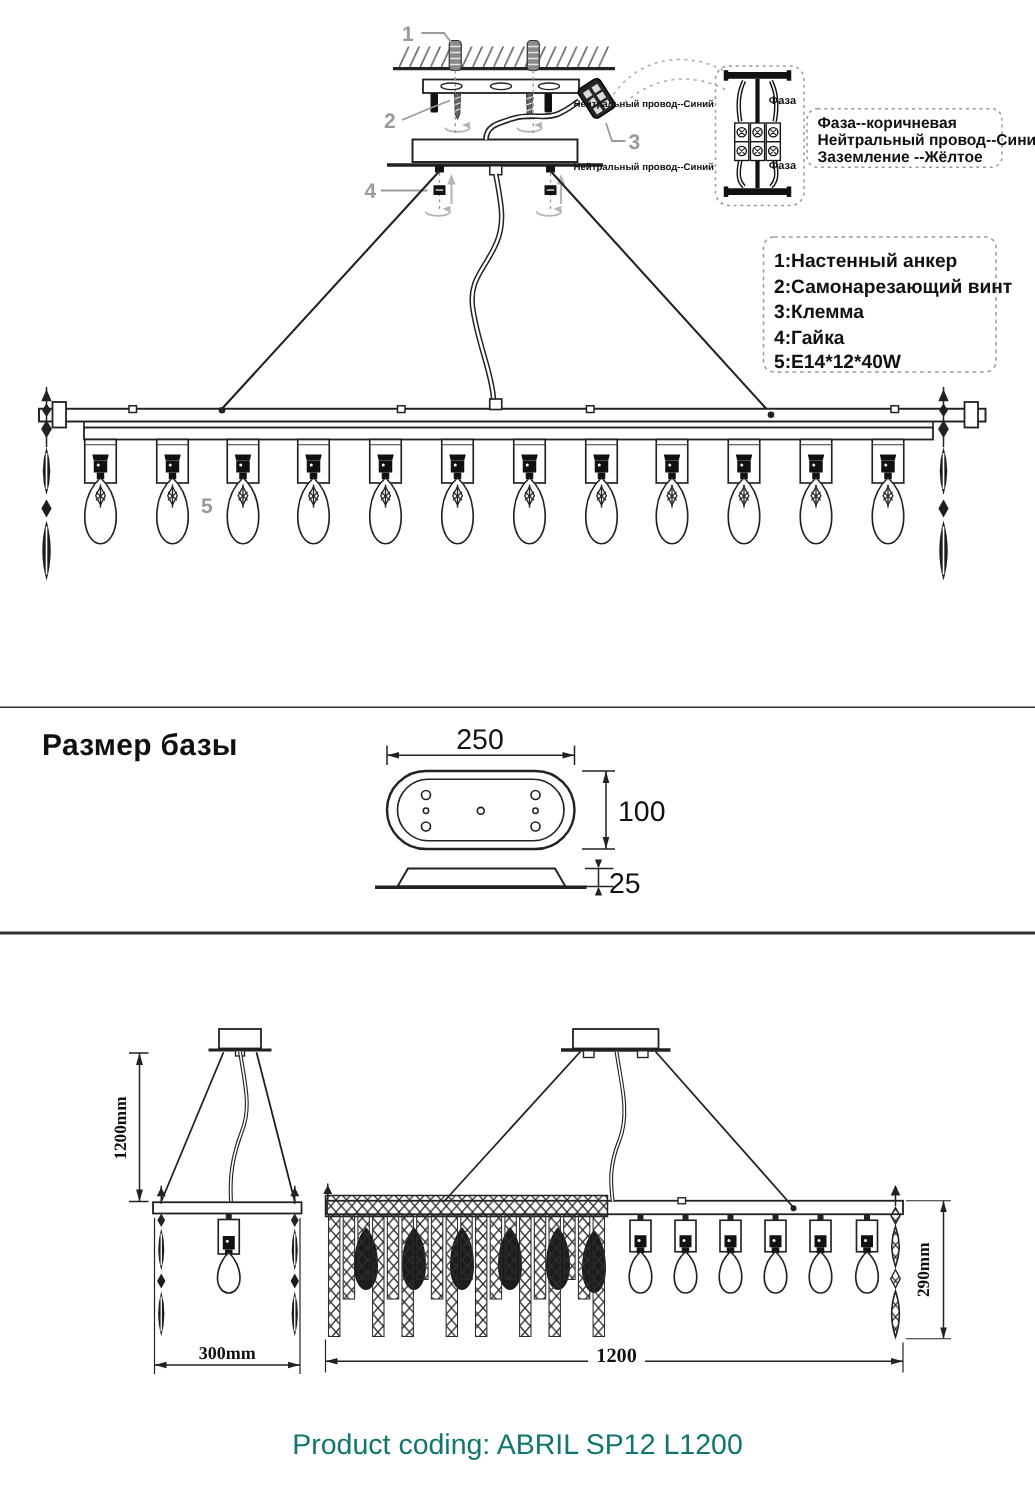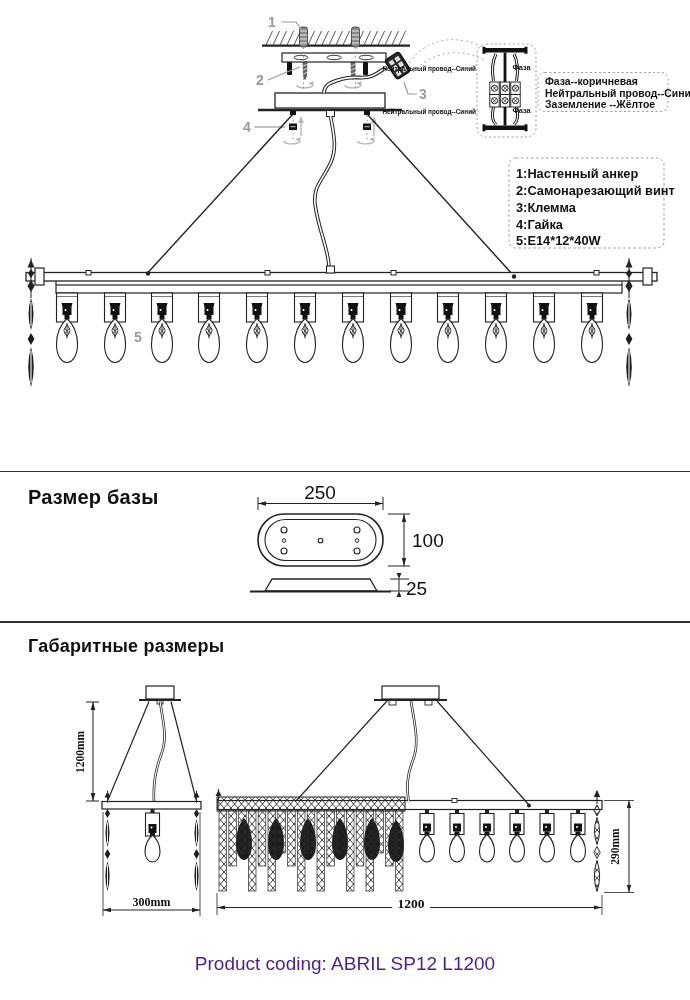--- a/index.html
+++ b/index.html
@@ -1,21 +1,21 @@
 <!DOCTYPE html>
 <html><head>
 <meta charset="utf-8">
 <style>
   html,body { margin:0; padding:0; background:#fff; }
   .page { position:relative; width:690px; height:1000px; background:#ffffff;
           font-family:"Liberation Sans","DejaVu Sans",sans-serif; overflow:hidden; }
   .divider { position:absolute; left:0; width:690px; height:0; border-top:1.8px solid #2f2f2f; }
   .sec-title { position:absolute; font-size:20px; font-weight:600; color:#101010; letter-spacing:.2px; }
   .product-coding { position:absolute; left:0; top:953px; width:690px; text-align:center;
-          font-size:19px; color:#4c1d95; }
+          font-size:19px; color:#0f766e; }
   svg { position:absolute; left:0; }
   svg text { fill:#111; }
   .tcall   { font-size:14px; font-weight:700; fill:#9a9a9a; }
   .twire   { font-size:6.4px; font-weight:700; }
   .tphase  { font-size:7.4px; font-weight:700; }
   .tlegend { font-size:10.4px; font-weight:700; }
   .tparts  { font-size:12.8px; font-weight:700; }
   .tdim    { font-size:19px; }
   .tdimser { font-family:"Liberation Serif","DejaVu Serif",serif; font-size:12px; font-weight:700; }
   .tdim12  { font-family:"Liberation Serif","DejaVu Serif",serif; font-size:13.5px; font-weight:700; }
@@ -325,21 +325,20 @@
       <line x1="390" y1="579" x2="409" y2="579" stroke="#222" stroke-width="1"></line>
       <line x1="390" y1="591" x2="409" y2="591" stroke="#222" stroke-width="1"></line>
       <line x1="399" y1="579" x2="399" y2="591" stroke="#222" stroke-width="1"></line>
       <polygon points="399,579 396.6,573 401.4,573" fill="#222"></polygon>
       <polygon points="399,591 396.6,597 401.4,597" fill="#222"></polygon>
       <text x="406" y="595" class="tdim">25</text>
     </g>
   </svg>
 
   <div class="divider" style="top:621px; border-top-width:2px"></div>
-  <div class="sec-title" style="left:28px; top:636px; font-size:18px">Габаритные размеры</div>
 
   <svg width="690" height="318" viewBox="0 622 690 318" style="top:622px">
     <defs>
       <pattern id="xhatch" width="7" height="8" patternUnits="userSpaceOnUse">
         <path d="M0,0 L7,8 M7,0 L0,8" stroke="#2e2e2e" stroke-width="0.9" fill="none"></path>
       </pattern>
       <g id="strand-small">
         <path d="M0,0 L2.6,4.5 L0,9 L-2.6,4.5 Z" fill="#222"></path>
         <path d="M0,10 Q4,24 0,38 Q-4,24 0,10 Z" fill="#1d1d1d"></path>
         <line x1="0" y1="13.5" x2="0" y2="34.5" stroke="#fff" stroke-width="0.9"></line>

